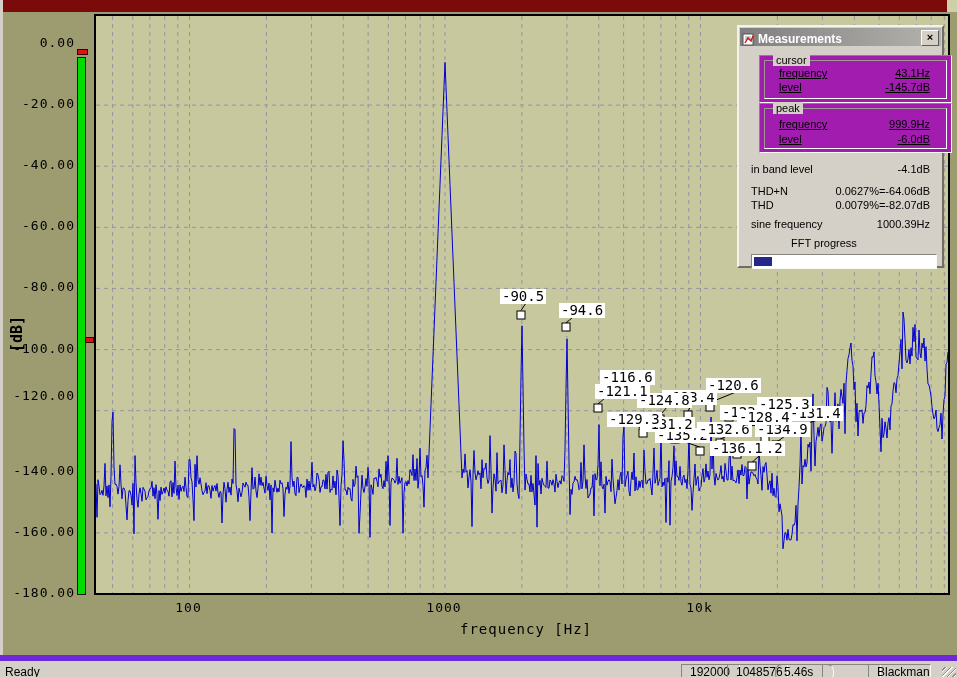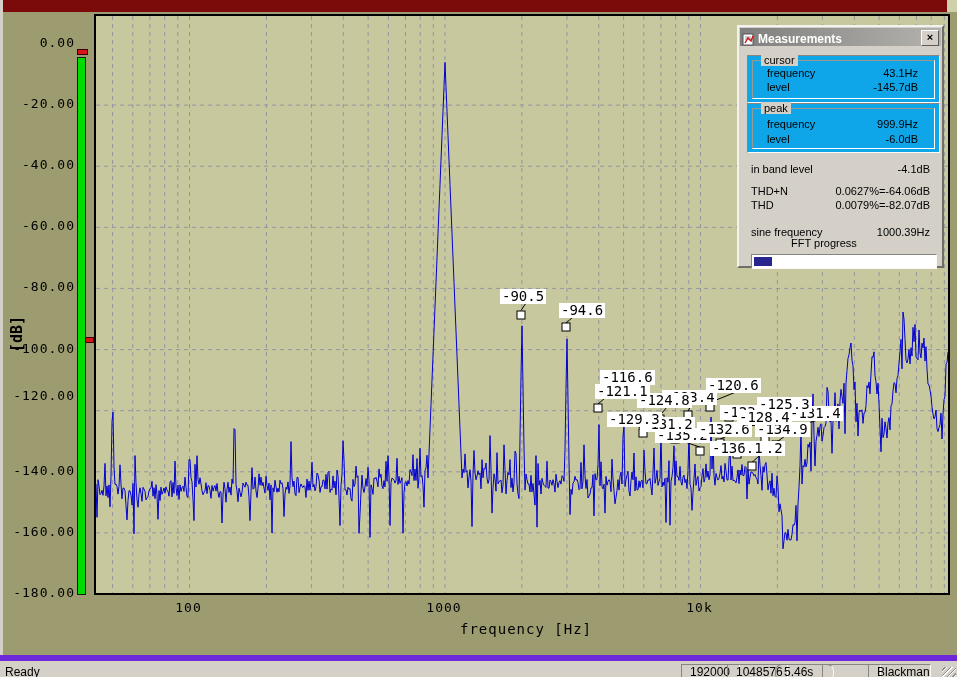--- a/index.html
+++ b/index.html
@@ -35,25 +35,25 @@
   .meas{position:absolute;left:737px;top:25px;width:207px;height:243px;background:#d4d0c8;
         border:2px solid;border-color:#f4f2ee #6f6d68 #6f6d68 #f4f2ee;box-sizing:border-box;z-index:20;
         font-size:11px;color:#000;}
   .meas-title{position:relative;height:18px;margin:1px;
               background:linear-gradient(to right,#7f7f7f,#b4b2ac);
               display:flex;align-items:flex-end;padding:0 2px;}
   .meas-title-text{color:#fff;font-weight:bold;font-size:12px;margin-left:3px;flex:1;}
   .meas-close{width:16px;height:14px;background:#d4d0c8;border:1px solid;
               border-color:#fff #5a5a5a #5a5a5a #fff;font-size:11px;line-height:12px;
               text-align:center;font-weight:bold;color:#000;cursor:default;}
-  .sunk{position:absolute;left:8px;width:191px;border:1px solid;border-color:#87857f #fbfaf7 #fbfaf7 #87857f;background:#0ea5e9;}
+  .sunk{position:absolute;left:20px;width:191px;border:1px solid;border-color:#87857f #fbfaf7 #fbfaf7 #87857f;background:#a21caf;}
   .grp{position:absolute;left:4px;right:4px;top:4px;bottom:3px;
        border:1px solid;border-color:#9a9890 #fff #fff #9a9890;}
   .grp-legend{position:absolute;top:-7px;left:8px;background:#d4d0c8;padding:0 3px;}
-  .mrow{position:absolute;left:14px;right:16px;display:flex;}
+  .mrow{position:absolute;left:14px;right:16px;display:flex;text-decoration:underline;}
   .mrow .lab{flex:1;text-align:left;}
   .mrow .val{text-align:left;}
   .frow{position:absolute;left:12px;right:12px;display:flex;}
   .frow .lab{flex:1;}
   .frow .val{text-align:right;}
   .fft-label{position:absolute;left:52px;top:210px;}
   .mprog{position:absolute;left:12px;top:227px;width:184px;height:13px;background:#fff;
          border:1px solid;border-color:#87857f #fbfaf7 #fbfaf7 #87857f;}
   .mprog .fill{position:absolute;left:2px;top:2px;bottom:2px;background:#26268c;}
 
@@ -247,21 +247,21 @@
       <span class="val">-4.1dB</span>
     </div>
     <div class="frow" style="top:158px;">
       <span class="lab">THD+N</span>
       <span class="val">0.0627%=-64.06dB</span>
     </div>
     <div class="frow" style="top:172px;">
       <span class="lab">THD</span>
       <span class="val">0.0079%=-82.07dB</span>
     </div>
-    <div class="frow" style="top:199px;gap:46px;">
+    <div class="frow" style="top:191px;gap:46px;">
       <span class="lab">sine frequency</span>
       <span class="val">1000.39Hz</span>
     </div>
     <div class="fft-label">FFT progress</div>
     <div class="mprog">
       <div class="fill" id="meas-fill" style="width: 10%;"></div>
     </div>
   </div>
 
   <div class="statusbar">

